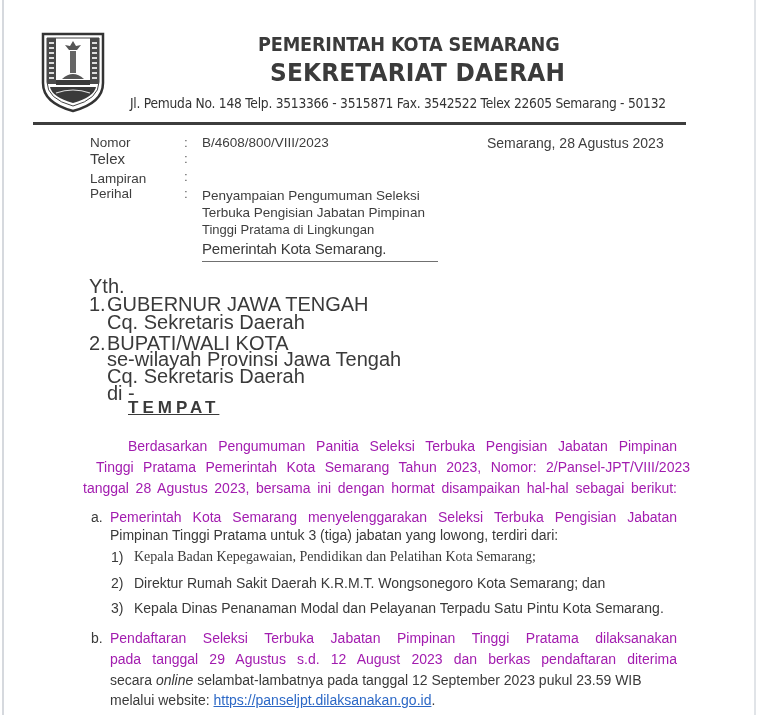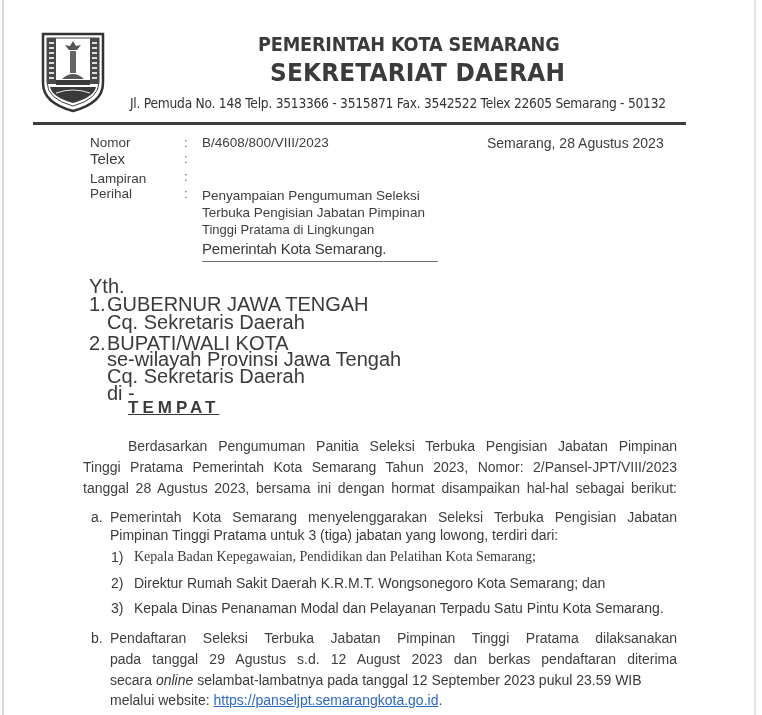--- a/index.html
+++ b/index.html
@@ -65,21 +65,21 @@
     .addr { position: absolute; font-size: 20px; color: #3a3a3a; white-space: nowrap; margin-left: 6px; }
     .tempat {
       position: absolute; left: 128px; top: 398px; font-size: 17px; font-weight: bold;
       letter-spacing: 4px; text-decoration: underline; color: #3a3a3a;
     }
     
     .para {
       position: absolute; font-size: 14px; color: #3a3a3a; white-space: nowrap;
     }
     .justify-line {
-      position: absolute; font-size: 14px; color: #404040;
+      position: absolute; font-size: 14px; color: #a21caf;
       text-align: justify; text-align-last: justify; white-space: normal;
     }
     .link { color: #2c68c6; text-decoration: underline; }
     em { font-style: italic; text-align: right; }
   </style>
 </head>
 <body>
 
 <div class="page-edge-left"></div>
 <div class="page-edge-right"></div>
@@ -151,36 +151,36 @@
   <div class="addr" style="left:83px; top:332px;">2.</div>
   <div class="addr" style="left:101px; top:332px;">BUPATI/WALI KOTA</div>
   <div class="addr" style="left:101px; top:348px;">se-wilayah Provinsi Jawa Tengah</div>
   <div class="addr" style="left:101px; top:365px;">Cq. Sekretaris Daerah</div>
   <div class="addr" style="left:101px; top:382px;">di -</div>
   <div class="tempat">TEMPAT</div>
 </div>
 
 <div>
   <div class="justify-line" style="left:128px; top:438px; width:549px;">Berdasarkan Pengumuman Panitia Seleksi Terbuka Pengisian Jabatan Pimpinan</div>
-  <div class="justify-line" style="left:83px; top:459px; width:594px;">Tinggi Pratama Pemerintah Kota Semarang Tahun 2023, Nomor: 2/Pansel-JPT/VIII/2023</div>
+  <div class="justify-line" style="left:96px; top:459px; width:594px;">Tinggi Pratama Pemerintah Kota Semarang Tahun 2023, Nomor: 2/Pansel-JPT/VIII/2023</div>
   <div class="justify-line" style="left:83px; top:480px; width:594px;">tanggal 28 Agustus 2023, bersama ini dengan hormat disampaikan hal-hal sebagai berikut:</div>
 
   <div class="para" style="left:91px; top:509px;">a.</div>
   <div class="justify-line" style="left:110px; top:509px; width:567px;">Pemerintah Kota Semarang menyelenggarakan Seleksi Terbuka Pengisian Jabatan</div>
   <div class="para" style="left:110px; top:527px;">Pimpinan Tinggi Pratama untuk 3 (tiga) jabatan yang lowong, terdiri dari:</div>
 
   <div class="para" style="left:111px; top:549px;">1)</div>
   <div class="para" style="left:134px; top:549px;font-family:Liberation Serif, serif;">Kepala Badan Kepegawaian, Pendidikan dan Pelatihan Kota Semarang;</div>
   <div class="para" style="left:111px; top:575px;">2)</div>
   <div class="para" style="left:134px; top:575px;">Direktur Rumah Sakit Daerah K.R.M.T. Wongsonegoro Kota Semarang; dan</div>
   <div class="para" style="left:111px; top:600px;">3)</div>
   <div class="para" style="left:134px; top:600px;">Kepala Dinas Penanaman Modal dan Pelayanan Terpadu Satu Pintu Kota Semarang.</div>
 
   <div class="para" style="left:91px; top:630px;">b.</div>
   <div class="justify-line" style="left:110px; top:630px; width:567px;">Pendaftaran Seleksi Terbuka Jabatan Pimpinan Tinggi Pratama dilaksanakan</div>
   <div class="justify-line" style="left:110px; top:651px; width:567px;">pada tanggal 29 Agustus s.d. 12 August 2023 dan berkas pendaftaran diterima</div>
   <div class="para" style="left:110px; top:672px;">
     <span>secara </span><em>online</em><span> selambat-lambatnya pada tanggal 12 September 2023 pukul 23.59 WIB</span>
   </div>
   <div class="para" style="left:110px; top:692px;">
-    <span>melalui website: </span><a class="link">https://panseljpt.semarangkota.go.id</a><span>.</span>
+    <span>melalui website: </span><a class="link">https://panseljpt.dilaksanakan.go.id</a><span>.</span>
   </div>
 </div>
 
 </body></html>

